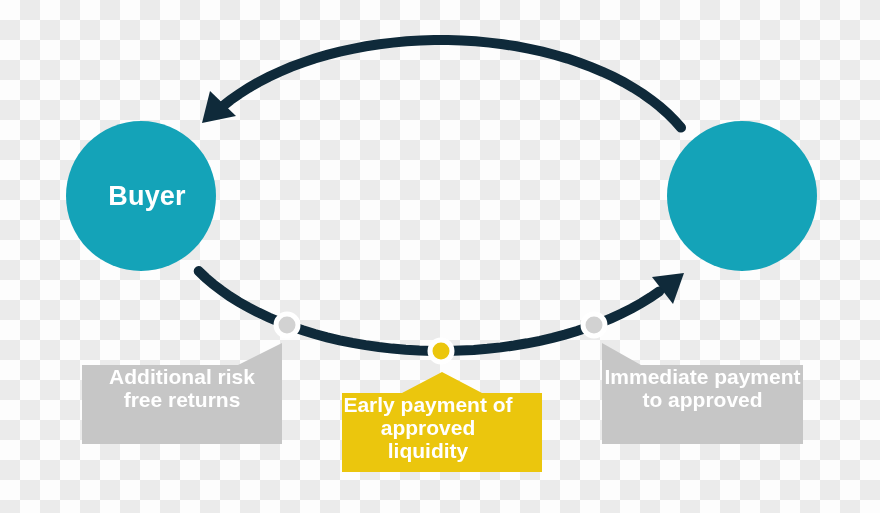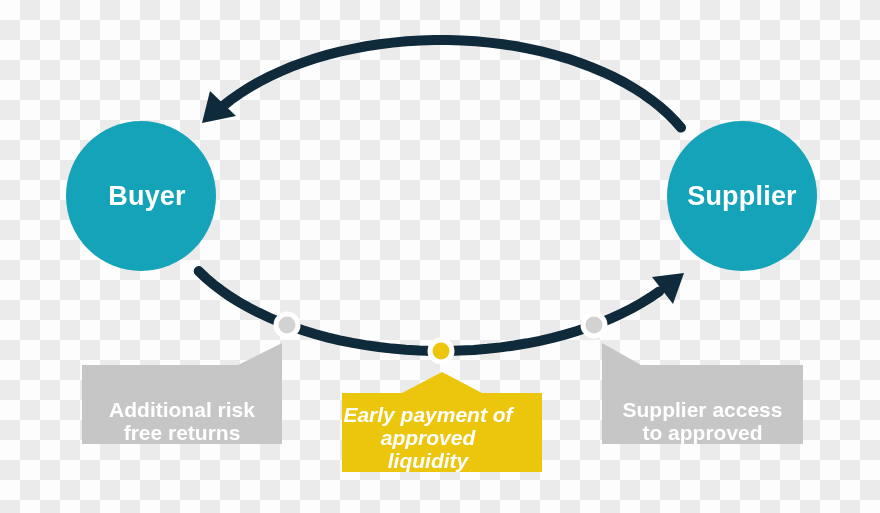--- a/index.html
+++ b/index.html
@@ -31,30 +31,30 @@
     font-size: 27px;
     letter-spacing: 0.2px;
     pointer-events: none;
   }
   .node-label.buyer    { left: 72px;  top: 121px; }
   .node-label.supplier { left: 667px; top: 121px; }
 
   .callout-label {
     position: absolute;
     display: flex; flex-direction: column;
-    align-items: center; justify-content: flex-end;
+    align-items: center; justify-content: flex-start;
     text-align: center;
     color: #ffffff;
     font-weight: 700;
     font-size: 21px;
     line-height: 23px;
     pointer-events: none;
   }
   .callout-label.left   { left: 82px;  top: 365px; width: 200px; height: 79px; }
-  .callout-label.center { left: 342px; top: 393px; width: 172px; height: 79px; font-style: italic; }
+  .callout-label.center { left: 342px; top: 393px; width: 172px; height: 79px; }
   .callout-label.right  { left: 602px; top: 365px; width: 201px; height: 79px; }
 
   .arc { fill: none; stroke-width: 10; stroke-linecap: round; }
 </style>
 </head>
 <body>
 
 <div class="stage">
 
   <svg class="layer" viewBox="0 0 880 513" xmlns="http://www.w3.org/2000/svg">
@@ -73,30 +73,27 @@
     <path d="M342,393 L402,393 L442,372 L482,393 L542,393 L542,472 L342,472 Z" fill="#ebc60d"></path>
 
     <circle cx="287" cy="325" r="11" stroke-width="5" stroke="#ffffff" fill="#d2d2d2"></circle>
     <circle cx="441" cy="351" r="11" stroke-width="5" stroke="#ffffff" fill="#ebc60d"></circle>
     <circle cx="594" cy="325" r="11" stroke-width="5" stroke="#ffffff" fill="#d2d2d2"></circle>
   </svg>
 
   <div class="node-label buyer">
     <span>Buyer</span>
   </div>
-  <div class="node-label supplier">
-    <span>Supplier</span>
-  </div>
 
   <div class="callout-label left">
     <span>Additional risk</span>
     <span>free returns</span>
   </div>
   <div class="callout-label center">
     <span>Early payment of</span>
     <span>approved liquidity</span>
   </div>
   <div class="callout-label right">
-    <span>Supplier access</span>
+    <span>Immediate payment</span>
     <span>to approved</span>
   </div>
 
 </div>
 
 </body></html>

